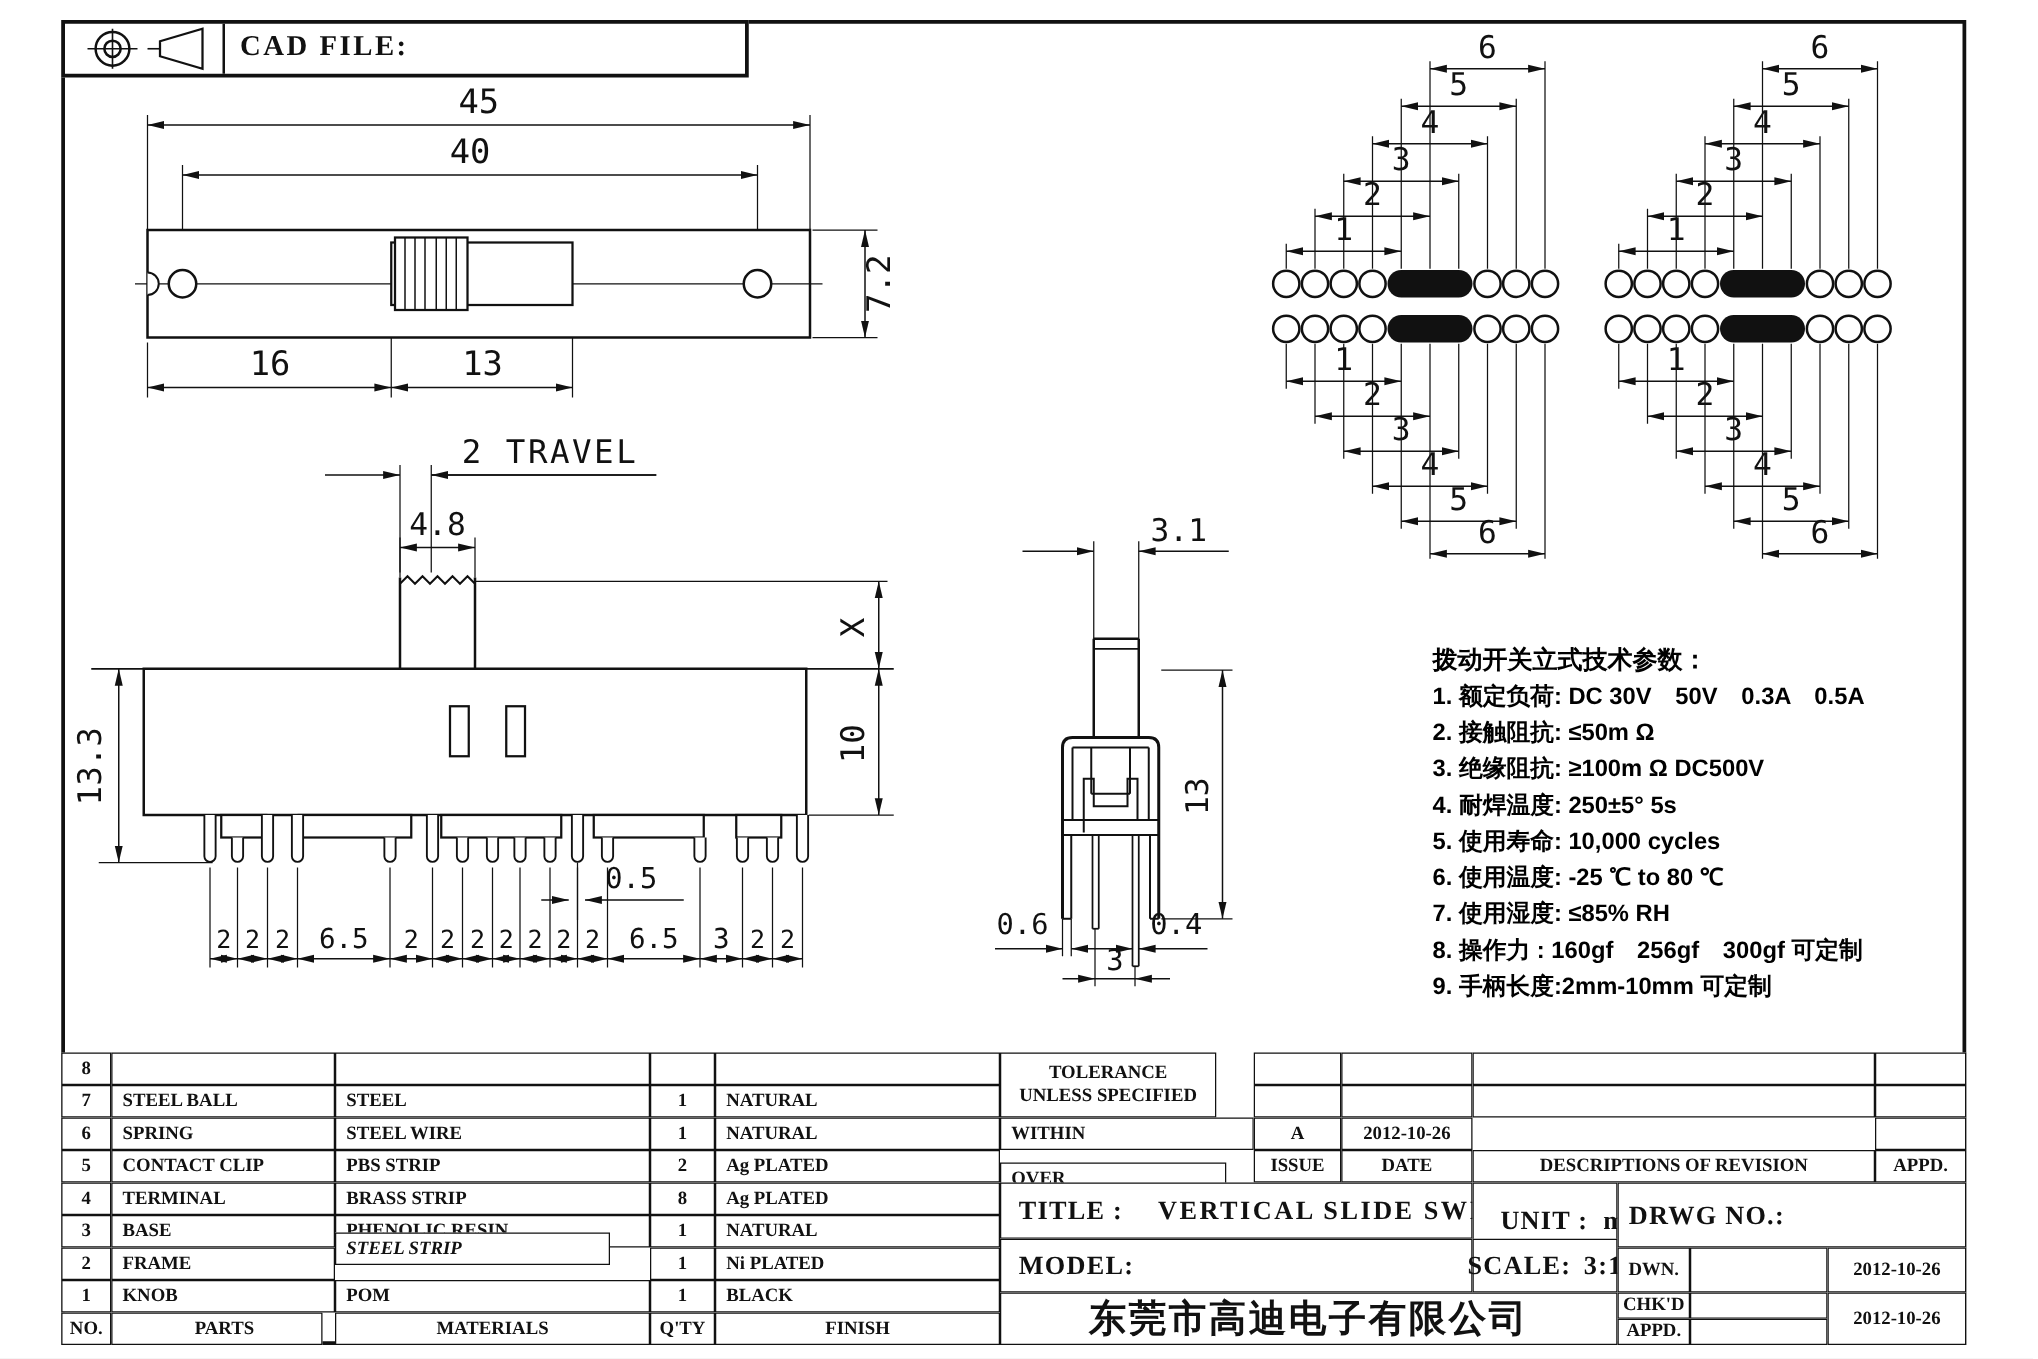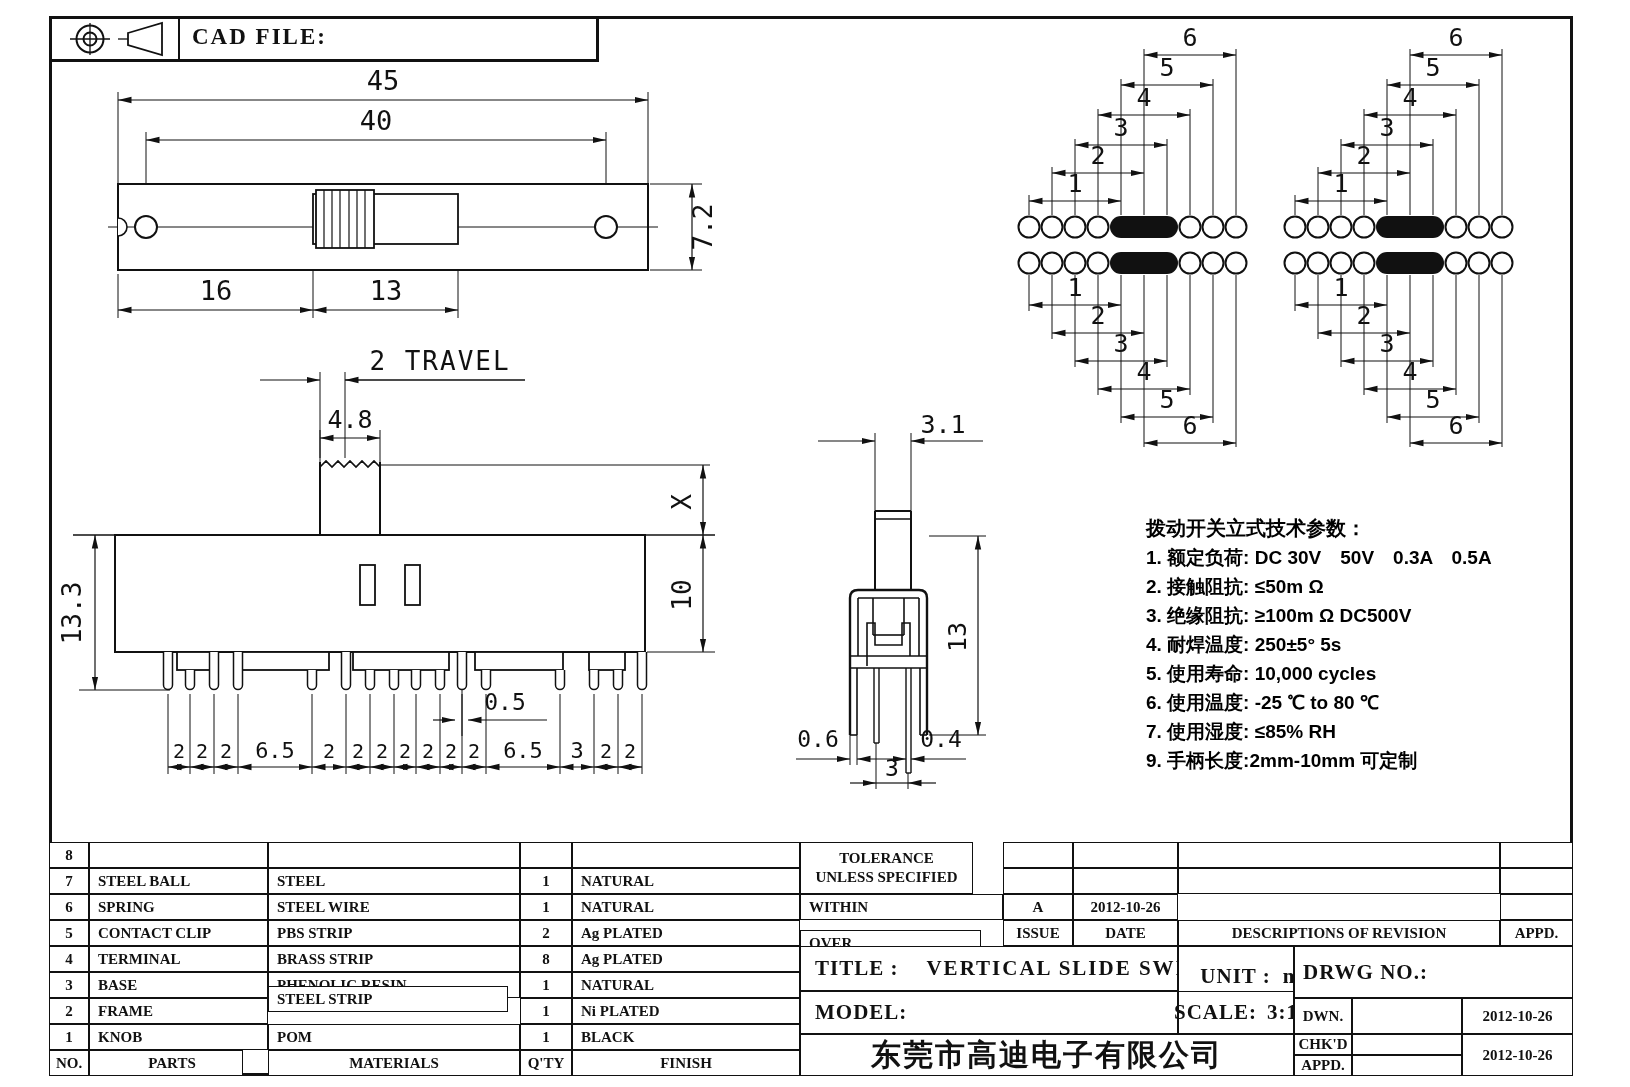--- a/index.html
+++ b/index.html
@@ -398,20 +398,21 @@
 
   <div class="params">
     <div class="ptitle">拨动开关立式技术参数：</div>
     <div>1.  额定负荷: DC 30V　50V　0.3A　0.5A</div>
     <div>2.  接触阻抗: ≤50m Ω</div>
     <div>3.  绝缘阻抗: ≥100m Ω  DC500V</div>
     <div>4.  耐焊温度: 250±5°  5s</div>
     <div>5.  使用寿命: 10,000 cycles</div>
     <div>6.  使用温度: -25 ℃  to 80  ℃</div>
     <div>7.  使用湿度: ≤85% RH</div>
+    <div>8.  操作力 : 160gf　256gf　300gf  可定制</div>
     <div>9.  手柄长度:2mm-10mm  可定制</div>
   </div>
 
   <div class="tbl">
 
     <div class="cell" style="left:0px;top:0px;width:40px;height:26px;">8</div>
     <div class="cell left" style="left:40px;top:0px;width:179px;height:26px;"></div>
     <div class="cell left" style="left:219px;top:0px;width:252px;height:26px;"></div>
     <div class="cell" style="left:471px;top:0px;width:52px;height:26px;"></div>
     <div class="cell left" style="left:523px;top:0px;width:228px;height:26px;"></div>
@@ -441,32 +442,32 @@
     <div class="cell left" style="left:523px;top:104px;width:228px;height:26px;">Ag PLATED</div>
 
     <div class="cell" style="left:0px;top:130px;width:40px;height:26px;">3</div>
     <div class="cell left" style="left:40px;top:130px;width:179px;height:26px;">BASE</div>
     <div class="cell left" style="left:219px;top:130px;width:252px;height:26px;">PHENOLIC RESIN</div>
     <div class="cell" style="left:471px;top:130px;width:52px;height:26px;">1</div>
     <div class="cell left" style="left:523px;top:130px;width:228px;height:26px;">NATURAL</div>
 
     <div class="cell" style="left:0px;top:156px;width:40px;height:26px;">2</div>
     <div class="cell left" style="left:40px;top:156px;width:179px;height:26px;">FRAME</div>
-    <div class="cell left" style="left:219px;top:144px;width:240px;height:26px;">STEEL STRIP</div>
+    <div class="cell left" style="left:219px;top:144px;width:220px;height:26px;font-style:italic;">STEEL STRIP</div>
     <div class="cell" style="left:471px;top:156px;width:52px;height:26px;">1</div>
     <div class="cell left" style="left:523px;top:156px;width:228px;height:26px;">Ni PLATED</div>
 
     <div class="cell" style="left:0px;top:182px;width:40px;height:26px;">1</div>
     <div class="cell left" style="left:40px;top:182px;width:179px;height:26px;">KNOB</div>
     <div class="cell left" style="left:219px;top:182px;width:252px;height:26px;">POM</div>
     <div class="cell" style="left:471px;top:182px;width:52px;height:26px;">1</div>
     <div class="cell left" style="left:523px;top:182px;width:228px;height:26px;">BLACK</div>
 
     <div class="cell" style="left:0px;top:208px;width:40px;height:26px;">NO.</div>
-    <div class="cell" style="left:40px;top:208px;width:154px;height:26px;padding-left:12px;">PARTS</div>
+    <div class="cell" style="left:40px;top:208px;width:169px;height:26px;padding-left:12px;">PARTS</div>
     <div class="cell" style="left:219px;top:208px;width:252px;height:26px;">MATERIALS</div>
     <div class="cell" style="left:471px;top:208px;width:52px;height:26px;">Q'TY</div>
     <div class="cell" style="left:523px;top:208px;width:228px;height:26px;">FINISH</div>
 
     <div class="cell twoline" style="left:751px;top:0px;width:173px;height:52px;">
       <div>TOLERANCE</div>
       <div>UNLESS  SPECIFIED</div>
     </div>
     <div class="cell" style="left:954px;top:0px;width:70px;height:26px;"></div>
     <div class="cell" style="left:1024px;top:0px;width:105px;height:26px;"></div>

